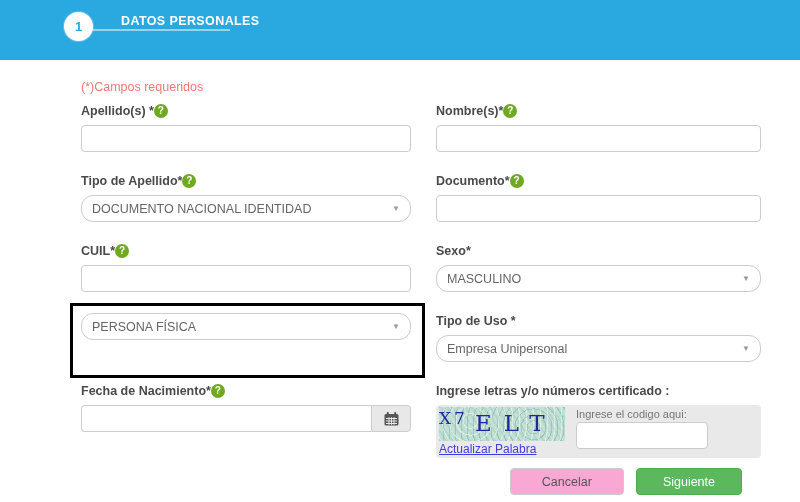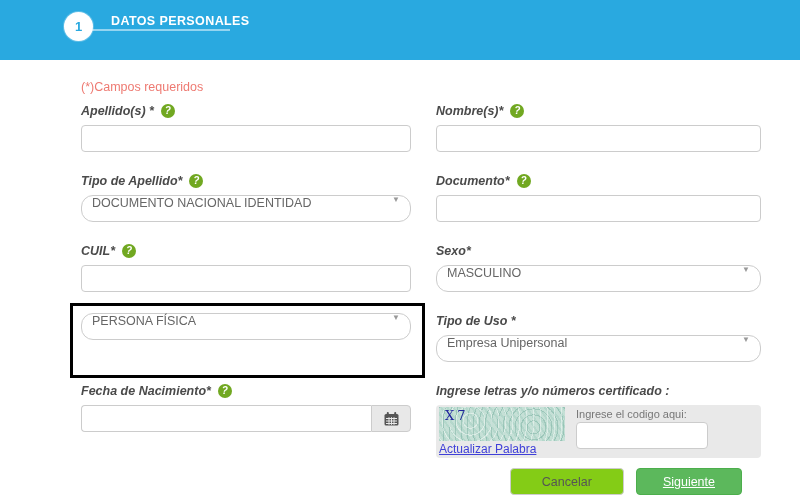--- a/index.html
+++ b/index.html
@@ -19,51 +19,51 @@
   }
   .step-circle {
     position: absolute; left: 64px; top: 12px;
     width: 29px; height: 29px; border-radius: 50%;
     background: #fff; color: #29a9e0;
     font-size: 13px; font-weight: bold;
     display: flex; align-items: center; justify-content: center;
     box-shadow: 0 0 0 1px rgba(255,255,255,0.25);
   }
   .header-title {
-    position: absolute; left: 111px; top: 14px;
+    position: absolute; left: 121px; top: 14px;
     color: #fff; font-weight: bold; font-size: 12.5px; letter-spacing: 0.4px;
   }
 
   
   .main { padding: 0 58px 0 62px; margin-left: 19px; }
   .required-note { margin: 20px 0 8px; color: #ee7a72; font-size: 12.5px; line-height: 15px; }
 
   .form-grid { display: grid; grid-template-columns: 330px 325px; column-gap: 25px; }
 
   .field { margin-bottom: 21px; position: relative; }
   .field:last-child { margin-bottom: 0; }
-  .field-label-row { display: flex; align-items: center; gap: 7px; margin-bottom: 6px; height: 16px; font-style: italic; }
+  .field-label-row { display: flex; align-items: center; margin-bottom: 6px; height: 16px; }
   .field-label { font-size: 12.5px; font-weight: bold; color: #4a4a4a; }
   .help-icon {
     width: 14px; height: 14px; border-radius: 50%;
     background: #71a821; color: #fff; font-size: 10px; font-weight: bold;
     display: inline-flex; align-items: center; justify-content: center;
     cursor: pointer; flex: 0 0 auto; line-height: 1;
   }
 
   .text-input {
     width: 100%; height: 27px;
     border: 1px solid #ccc; border-radius: 4px;
     padding: 0 8px; font-size: 12.5px; color: #555;
     outline: none; font-family: inherit; background: #fff;
   }
 
   .select {
     height: 27px; border: 1px solid #ccc; border-radius: 12px;
-    display: flex; align-items: flex-start; justify-content: space-between;
+    display: flex; align-items: center; justify-content: space-between;
     padding: 0 10px; font-size: 12.5px; color: #666;
     background: #fff; cursor: pointer;
   }
   .select-arrow { color: #999; font-size: 8px; line-height: 1; }
 
   
   .highlight-rect {
     position: absolute; left: -11px; right: -14px; top: -10px; bottom: -16px;
     border: 3px solid #000; pointer-events: none;
   }
@@ -85,22 +85,22 @@
   .captcha-left { width: 130px; display: flex; flex-direction: column; }
   .captcha-img {
     height: 36px; width: 126px; margin-left: 1px; position: relative; overflow: hidden;
     background-color: #c5e0d6;
     background-image:
       repeating-radial-gradient(circle at 25% 40%, rgba(255,255,255,0.45) 0 1px, transparent 1px 7px),
       repeating-radial-gradient(circle at 75% 60%, rgba(120,175,160,0.5) 0 1px, transparent 1px 6px),
       repeating-linear-gradient(55deg, rgba(150,200,185,0.35) 0 2px, transparent 2px 5px);
   }
   .cap-small {
-    position: absolute; left: 6px; top: 1px;
-    font-family: "DejaVu Serif", serif; font-size: 13px; letter-spacing: 3px;
+    position: absolute; left: 0; top: 1px;
+    font-family: "DejaVu Serif", serif; font-size: 17px; letter-spacing: 3px;
     color: #20269c;
   }
   .cap-large {
     position: absolute; left: 36px; top: 3px;
     font-family: "DejaVu Serif", serif; font-size: 23px; letter-spacing: 12px;
     color: #20269c;
   }
   .captcha-refresh {
     font-size: 12px; color: #4040d8; text-decoration: underline;
     margin: 1px 0 0 1px; display: inline-block; width: max-content;
@@ -108,22 +108,22 @@
   .captcha-right { margin-left: 8px; padding-top: 1px; }
   .captcha-input-label { font-size: 11px; color: #777; margin-bottom: 2px; }
   .captcha-input { width: 132px; height: 27px; }
 
   
   .actions { display: flex; justify-content: flex-end; gap: 12px; margin-top: 10px; }
   .btn {
     height: 27px; border-radius: 4px; font-size: 12.5px;
     display: flex; align-items: center; cursor: pointer; font-family: inherit;
   }
-  .btn-cancel { background: #84cc16; border: 1px solid #ccc; color: #555; padding: 0 31px; }
-  .btn-next { background: #5cb85c; border: 1px solid #4cae4c; color: #fff; padding: 0 26px; text-decoration: underline; }
+  .btn-cancel { background: #f9a8d4; border: 1px solid #ccc; color: #555; padding: 0 31px; }
+  .btn-next { background: #5cb85c; border: 1px solid #4cae4c; color: #fff; padding: 0 26px; }
 </style>
 </head>
 <body>
 
 <div class="header">
   <div class="step-line"></div>
   <div class="step-circle">1</div>
   <div class="header-title">DATOS PERSONALES</div>
 </div>
 
@@ -229,20 +229,21 @@
     </div>
 
     <div class="field">
       <div class="field-label-row">
         <span class="field-label">Ingrese letras y/o números certificado :</span>
       </div>
       <div class="captcha-panel">
         <div class="captcha-left">
           <div class="captcha-img">
             <span class="cap-small">X7</span>
+            <span class="cap-large">ELT</span>
           </div>
           <a href="#" class="captcha-refresh">Actualizar Palabra</a>
         </div>
         <div class="captcha-right">
           <div class="captcha-input-label">Ingrese el codigo aqui:</div>
           <input class="text-input captcha-input" type="text" style="">
         </div>
       </div>
     </div>
 

